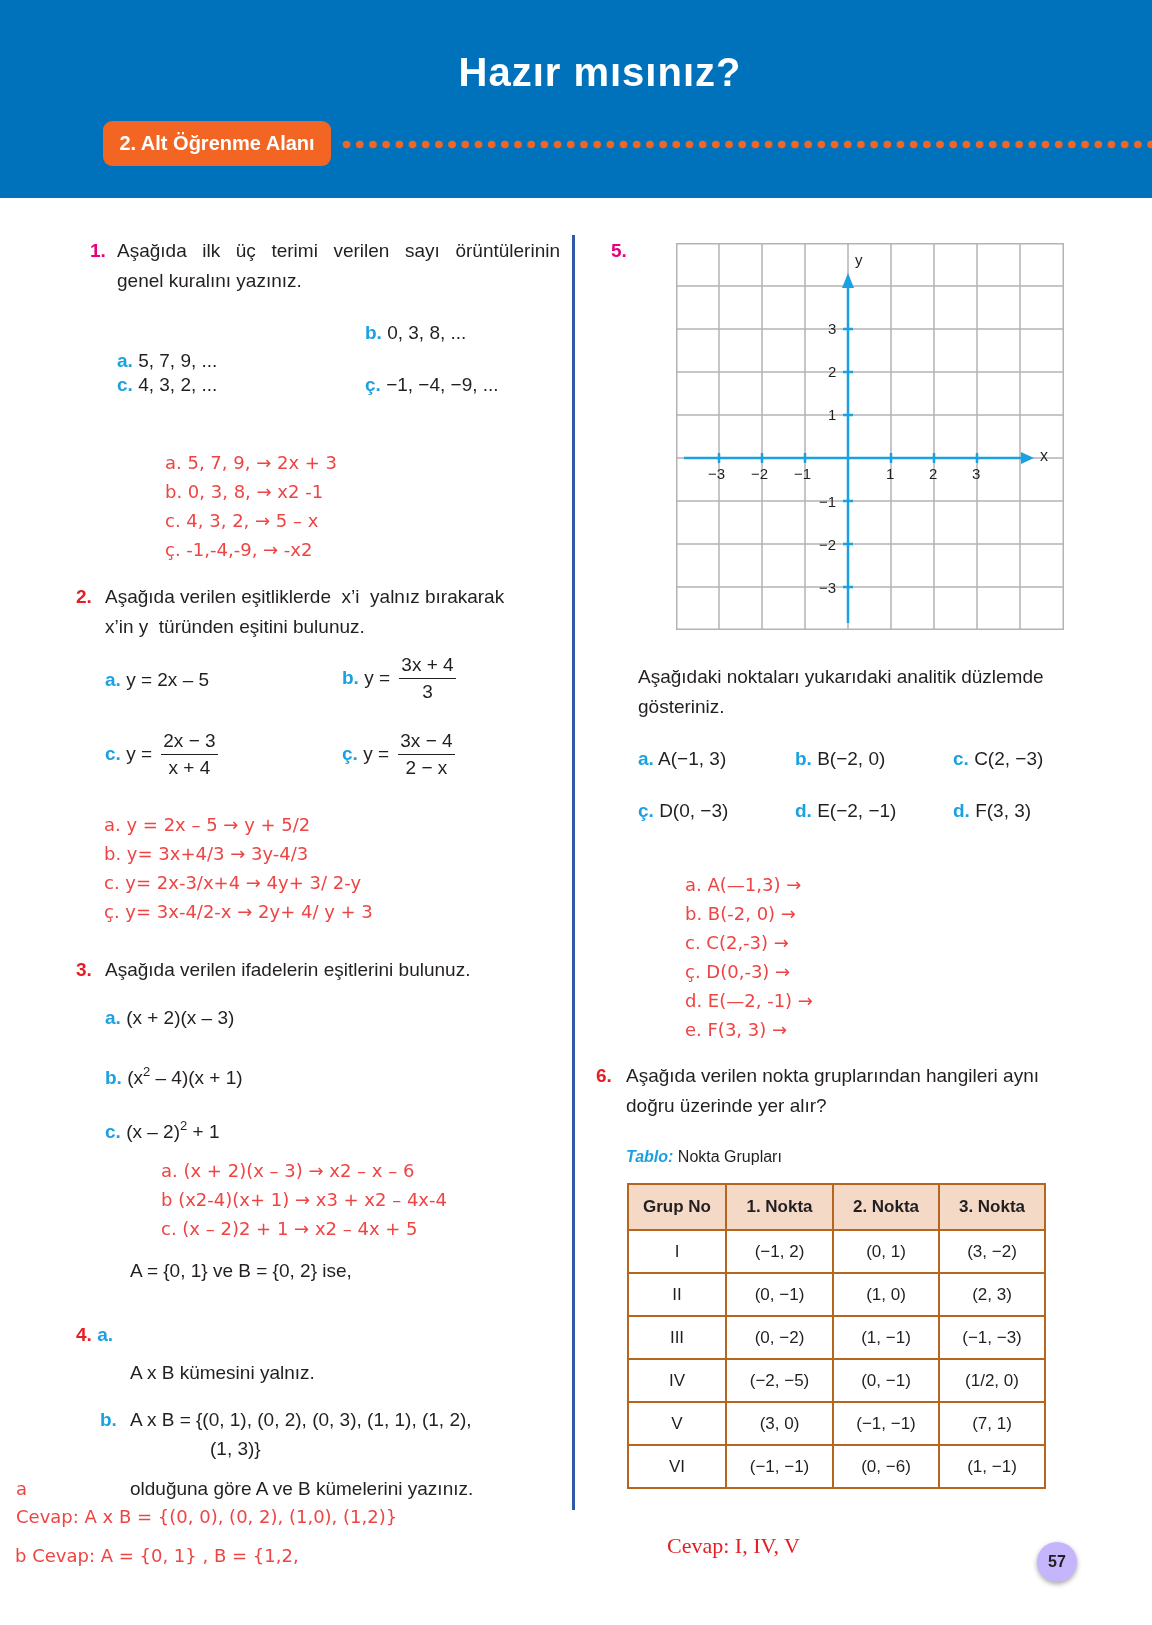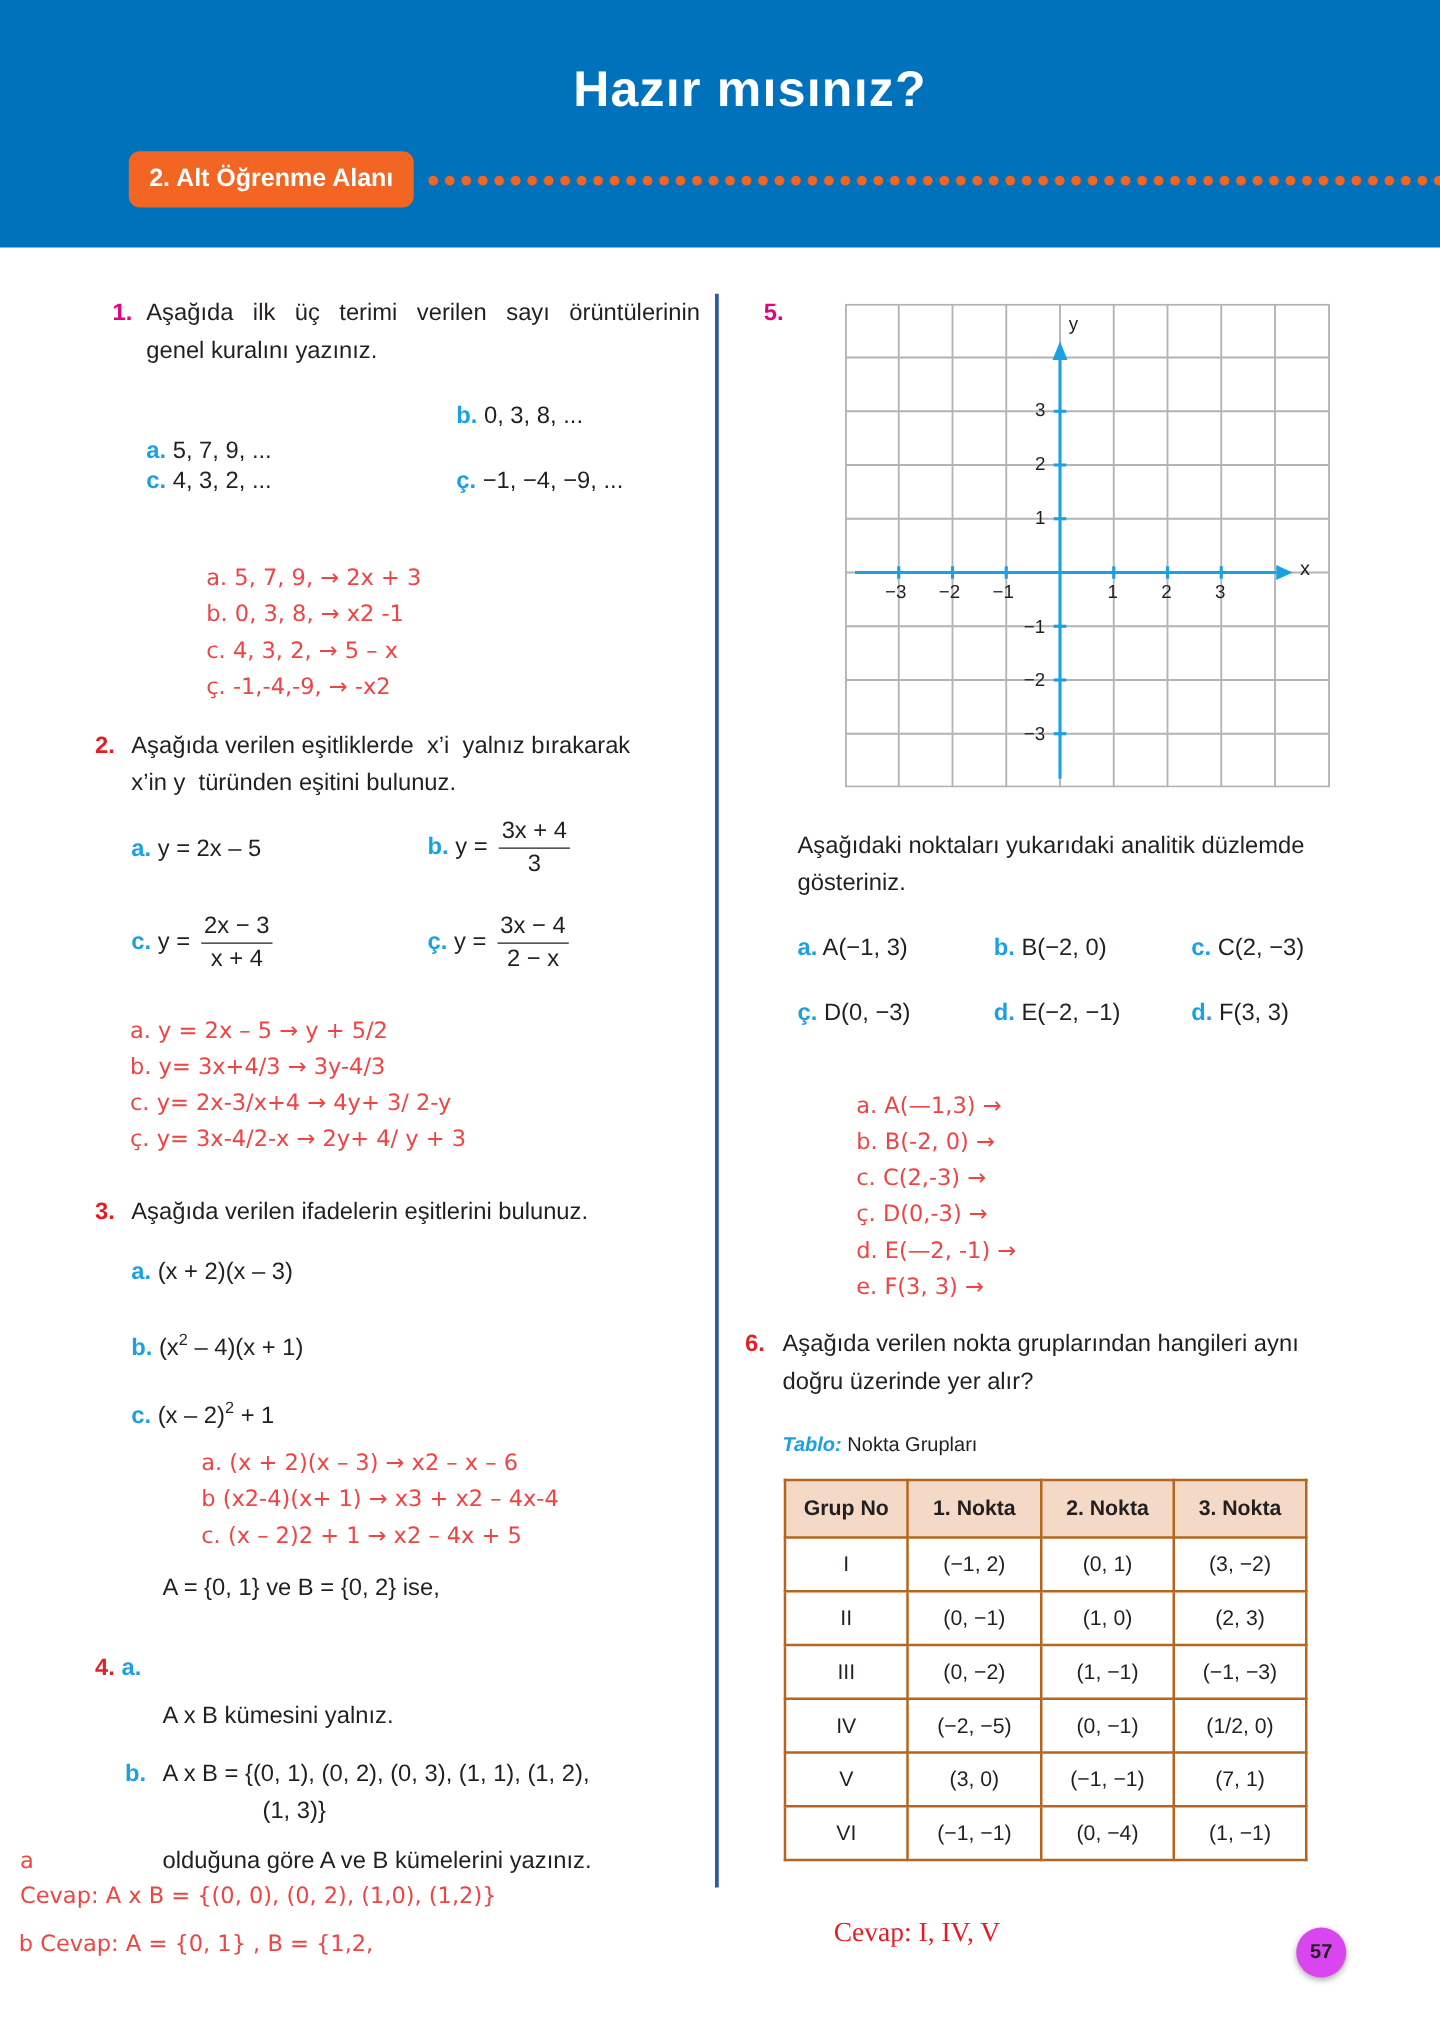--- a/index.html
+++ b/index.html
@@ -17,21 +17,21 @@
   .blue { color:#1ba1e2; font-weight:bold; }
   .ans { font-family:"DejaVu Sans", sans-serif; color:#ef4444; font-size:18px; line-height:29px; }
   .frac { display:inline-block; vertical-align:middle; text-align:center; margin-left:4px; }
   .frac .n { display:block; border-bottom:1.3px solid #231f20; padding:0 2px; line-height:26px; }
   .frac .d { display:block; line-height:26px; }
   sup { font-size:13px; vertical-align:8px; }
   .grid-wrap { left:676px; top:243px; width:388px; height:387px; }
   table.nt { border-collapse:collapse; position:absolute; left:627px; top:1183px; }
   table.nt td, table.nt th { border:2px solid #b5651d; text-align:center; font-size:17px; height:41px; padding:0; }
   table.nt th { background:#f3d9c6; font-weight:bold; height:44px; }
-  .pagenum { left:1037px; top:1542px; width:40px; height:40px; border-radius:50%; background:#d946ef; box-shadow:0 2px 5px rgba(0,0,0,0.35); text-align:center; line-height:40px; font-size:16px; font-weight:bold; }
+  .pagenum { left:1037px; top:1542px; width:40px; height:40px; border-radius:50%; background:#c4b5fd; box-shadow:0 2px 5px rgba(0,0,0,0.35); text-align:center; line-height:40px; font-size:16px; font-weight:bold; }
   .serif-ans { font-family:"Liberation Serif", serif; color:#e31e24; font-size:22px; }
 </style>
 </head>
 <body>
 
 <div class="abs header"></div>
 <div class="abs title">Hazır mısınız?</div>
 <div class="abs pill">2. Alt Öğrenme Alanı</div>
 <div class="abs dots"></div>
 
@@ -230,21 +230,21 @@
         </tr>
       <tr>
           <td>V</td>
           <td>(3, 0)</td>
           <td>(−1, −1)</td>
           <td>(7, 1)</td>
         </tr>
       <tr>
           <td>VI</td>
           <td>(−1, −1)</td>
-          <td>(0, −4)</td>
+          <td>(0, −6)</td>
           <td>(1, −1)</td>
         </tr>
     </tbody>
   </table>
 
   <div class="abs serif-ans" style="left:667px;top:1533px;">Cevap: I, IV, V</div>
 </div>
 
 <div class="abs pagenum">57</div>
 

